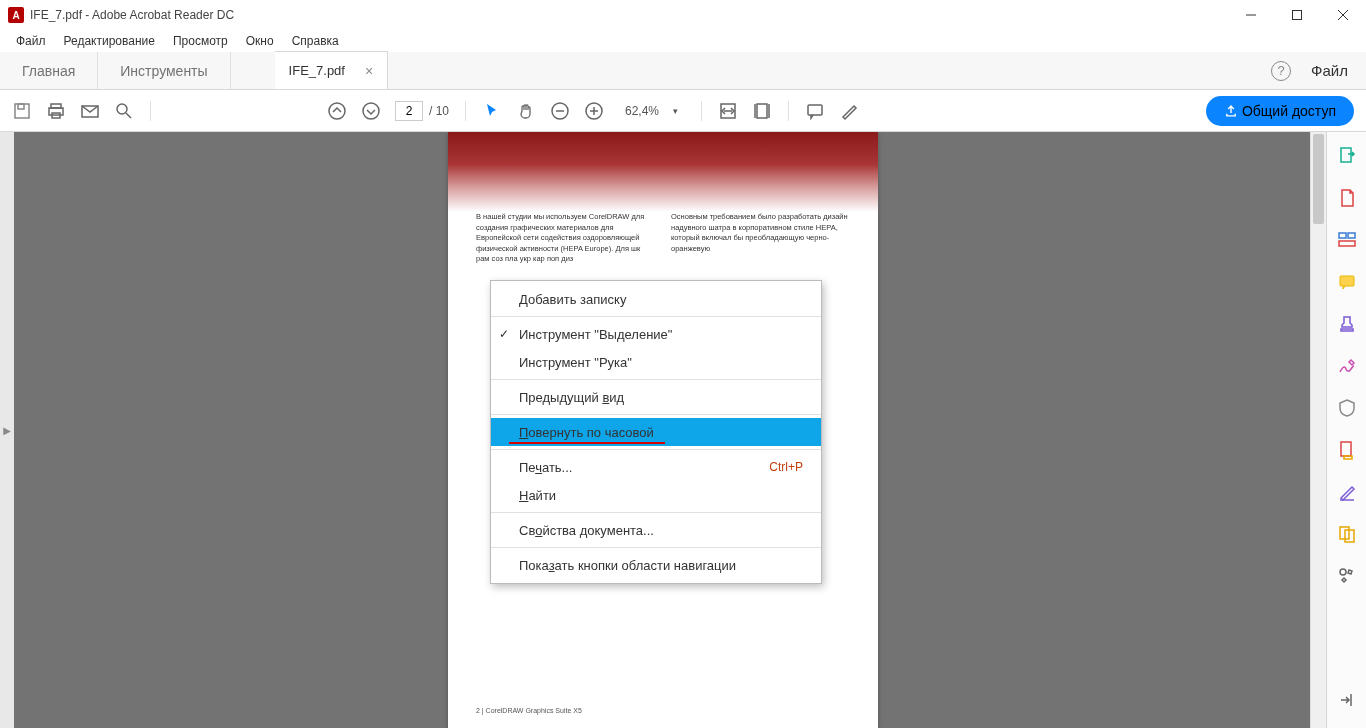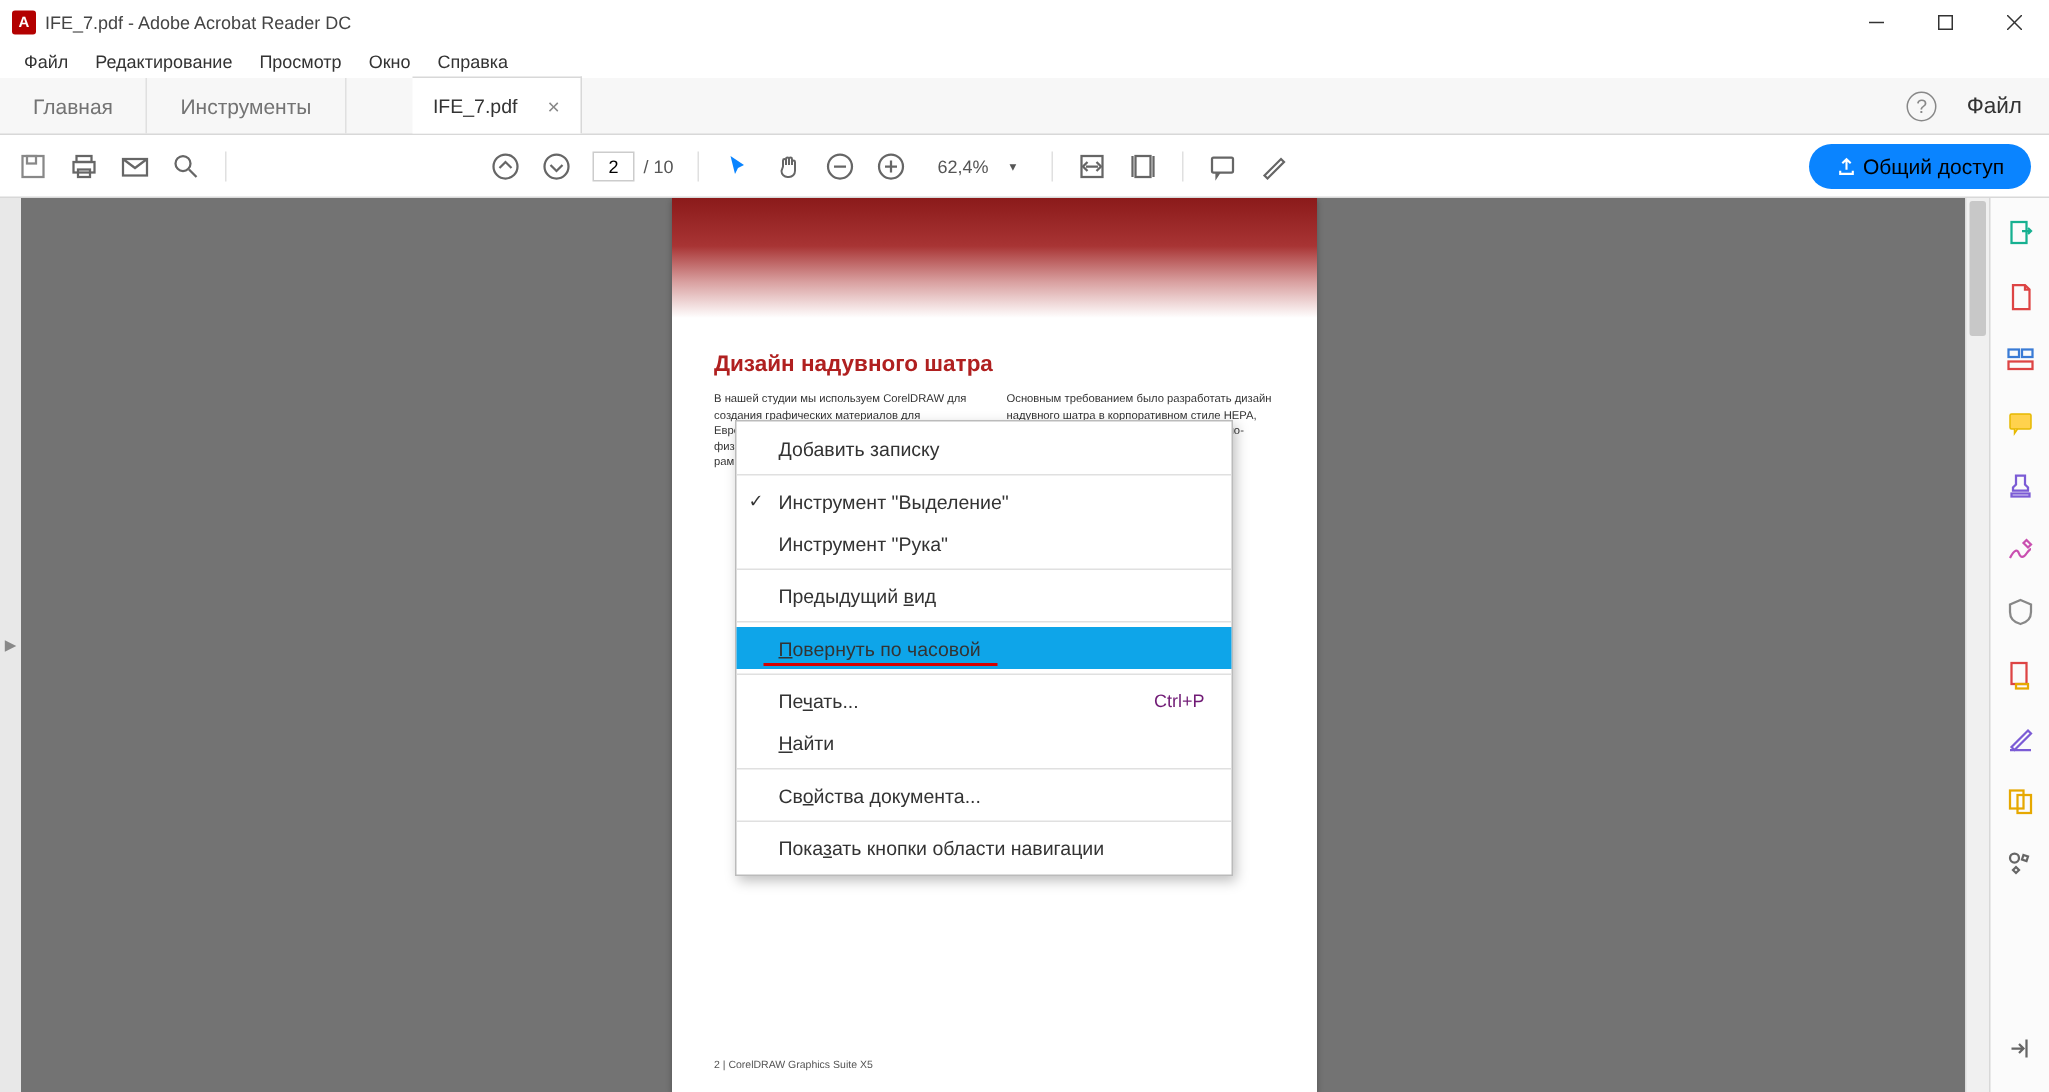--- a/index.html
+++ b/index.html
@@ -35,21 +35,21 @@
 .page h2 { color:#b02020; font-size:15px; font-weight:bold; padding:22px 28px 10px;}
 .page .cols { display:flex; gap:16px; padding:0 28px; font-size:7.5px; color:#333; line-height:1.4;}
 .page .cols .col { flex:1; }
 .page .footer { position:absolute; bottom:14px; left:28px; font-size:7px; color:#555;}
 .right-sidebar { position:absolute; right:0; top:132px; bottom:0; width:40px; background:#fbfbfb; border-left:1px solid #d8d8d8; display:flex; flex-direction:column; align-items:center; padding-top:14px; gap:22px;}
 .right-sidebar .ricon { width:20px; height:20px; }
 .context-menu { position:absolute; left:490px; top:280px; width:332px; background:#fff; border:1px solid #bbb; box-shadow:2px 3px 8px rgba(0,0,0,0.25); font-size:13px; color:#333; padding:4px 0;}
 .context-menu .cmitem { height:28px; display:flex; align-items:center; padding:0 18px 0 28px; position:relative;}
 .context-menu .cmitem.hover { background:#0ea5e9;}
 .context-menu .cmitem .check { position:absolute; left:8px; font-size:12px;}
-.context-menu .cmitem .shortcut { margin-left:auto; color:#701a75; font-size:12px;}
+.context-menu .cmitem .shortcut { margin-left:auto; color:#c2410c; font-size:12px;}
 .context-menu .sep { height:1px; background:#e0e0e0; margin:3px 0;}
 .context-menu .underline-red { position:absolute; left:18px; bottom:2px; width:156px; height:2px; background:#d40000;}
 .scrollbar-v { position:absolute; right:40px; top:132px; bottom:0; width:16px; background:#f0f0f0; border-left:1px solid #ddd;}
 .scrollbar-v .thumb { position:absolute; top:2px; left:2px; right:2px; height:90px; background:#c8c8c8; border-radius:2px;}
 .u { text-decoration:underline; }
 </style>
 </head>
 <body>
 
 <div class="titlebar">
@@ -207,21 +207,20 @@
       </svg>
     <span>Общий доступ</span>
   </div>
 </div>
 
 <div class="content-area">
   <div class="left-handle">▶</div>
   <div class="viewer">
     <div class="page">
       <div class="header-band"></div>
-      <h2>Дизайн надувного шатра</h2>
       <div class="cols">
         <div class="col">В нашей студии мы используем CorelDRAW для создания графических материалов для Европейской сети содействия оздоровляющей физической активности (HEPA Europe). Для шк
 рам
 соз
 пла
 укр
 кар
 поп
 диз</div>
         <div class="col">Основным требованием было разработать дизайн надувного шатра в корпоративном стиле HEPA, который включал бы преобладающую черно-оранжевую</div>

